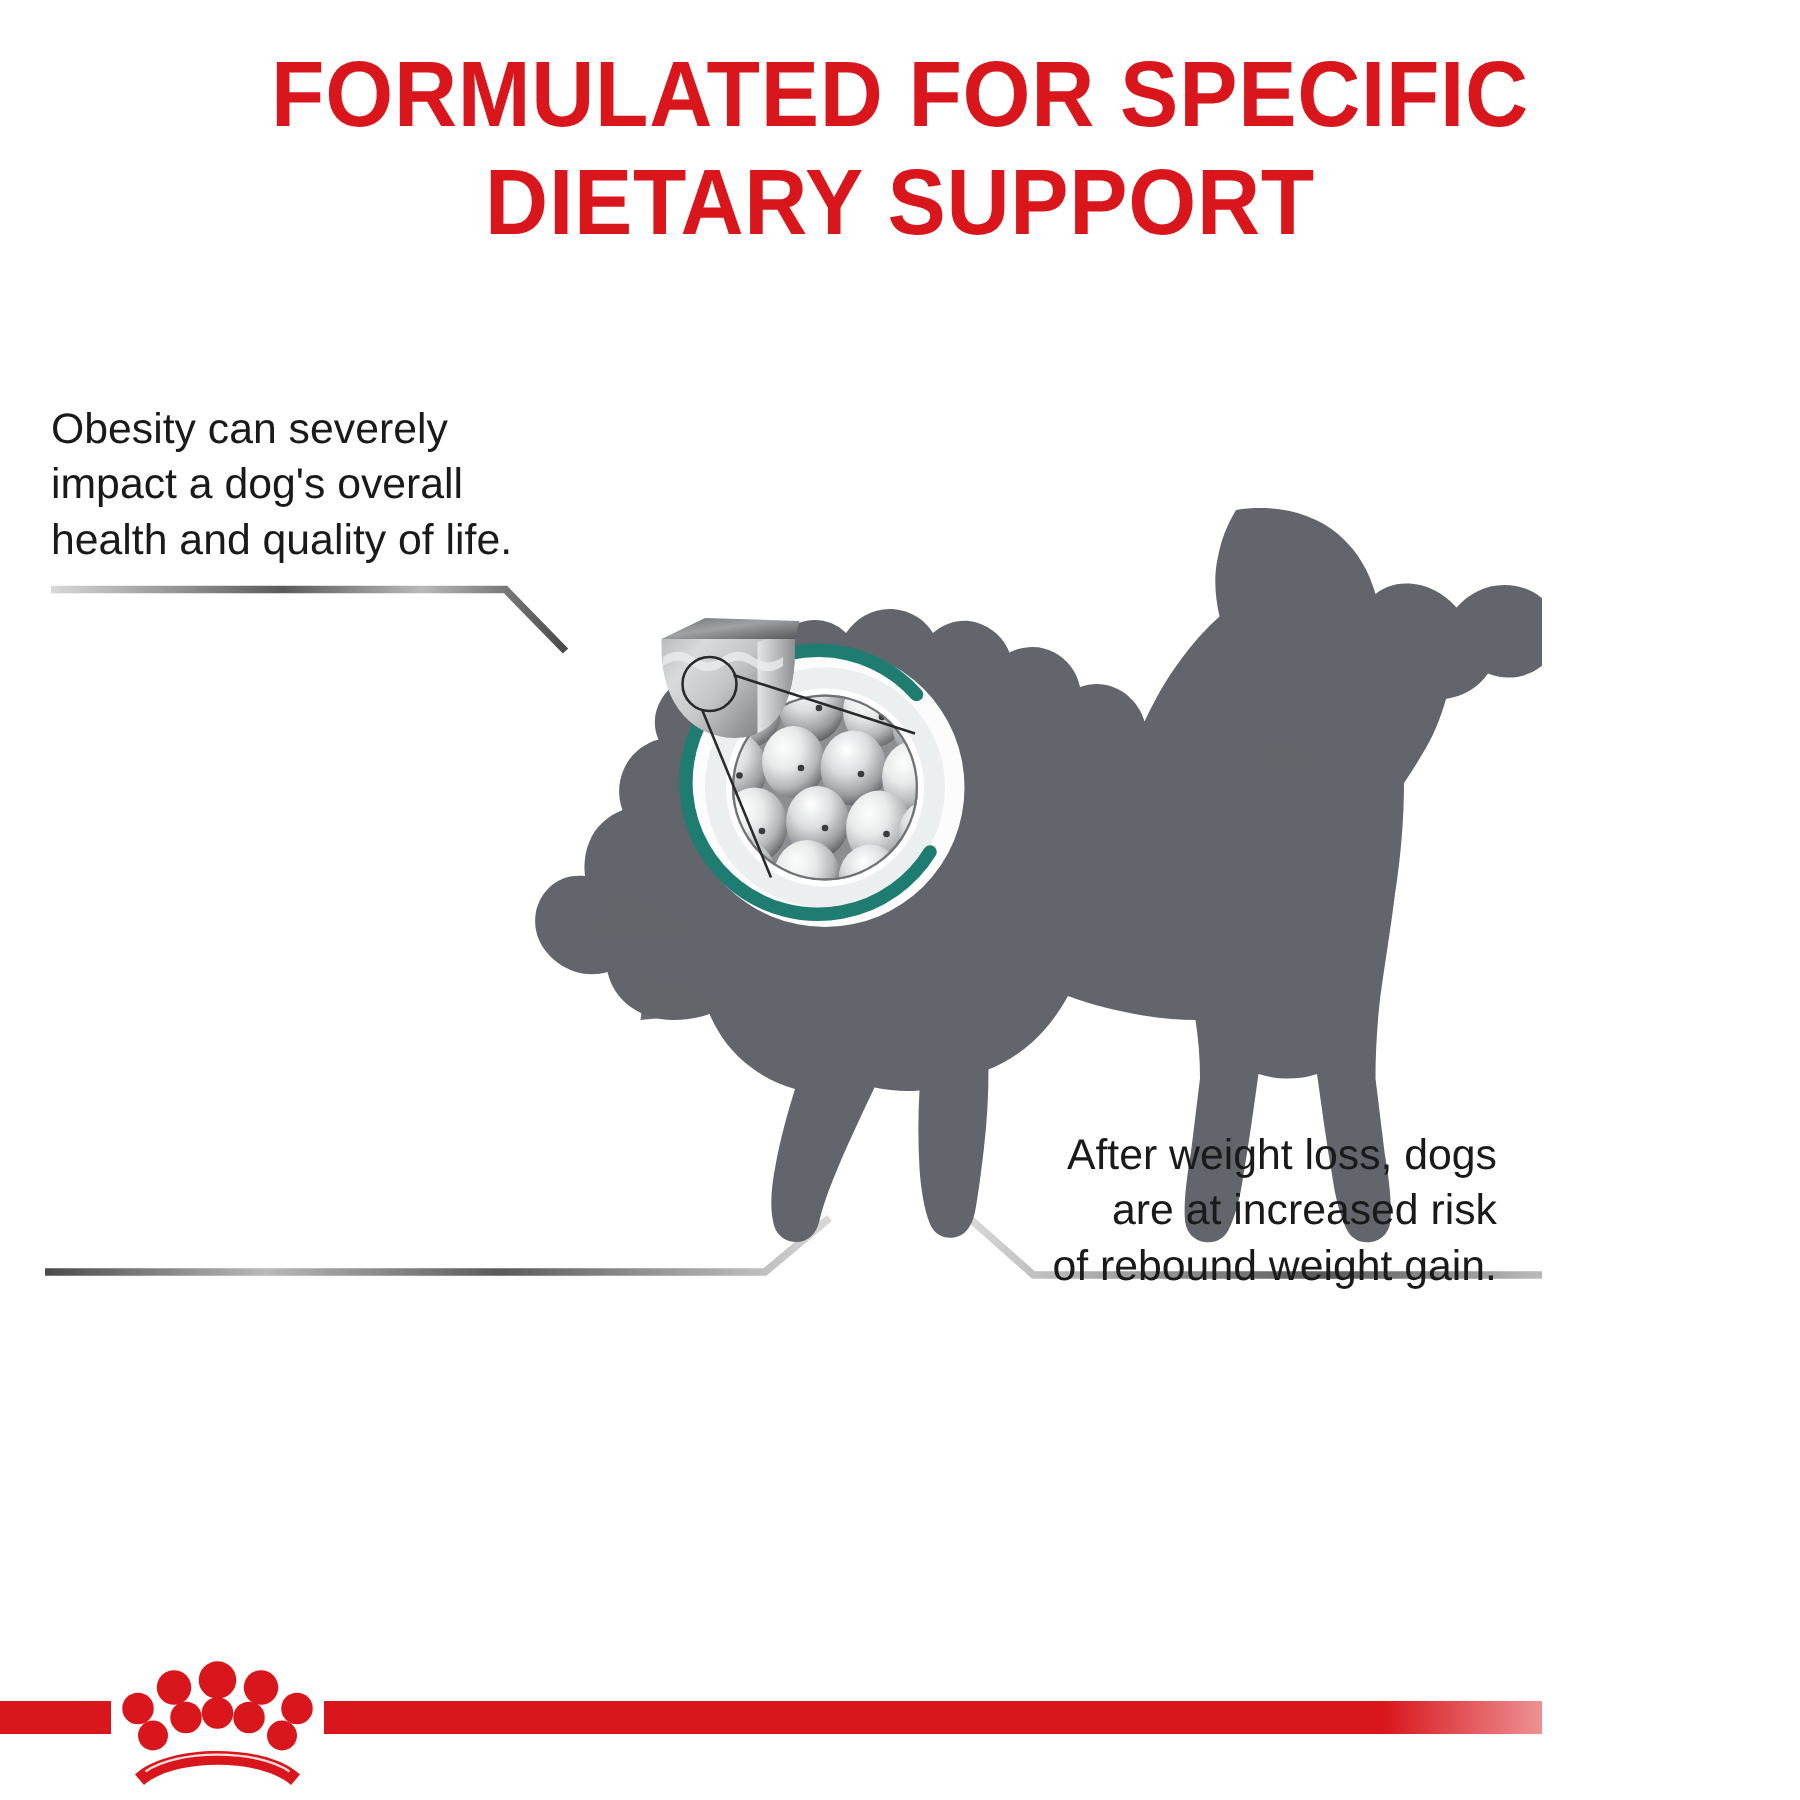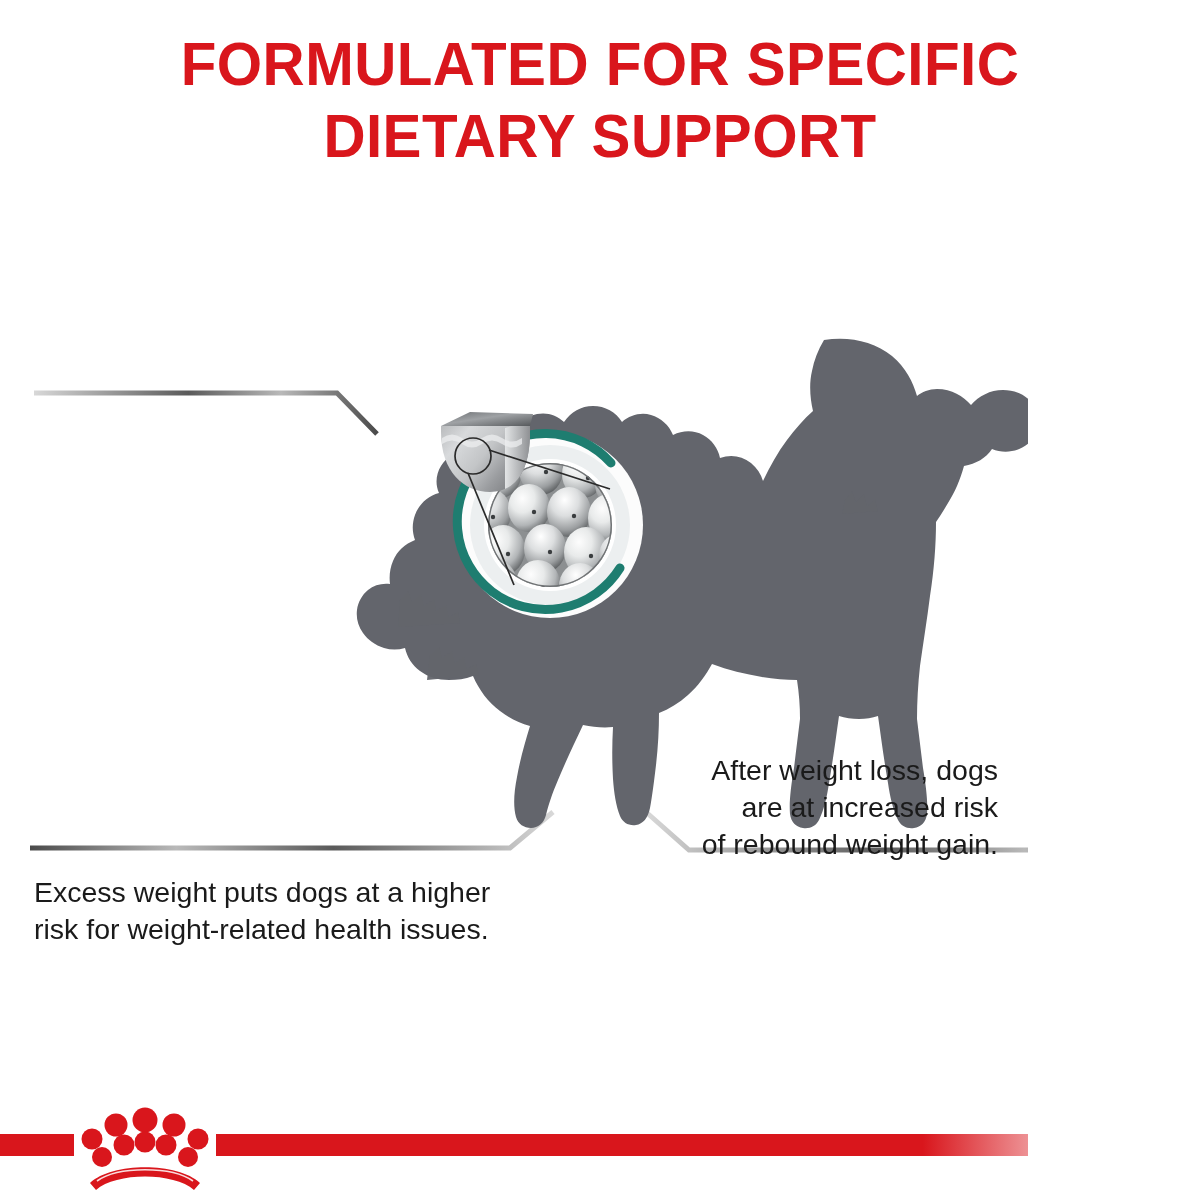--- a/index.html
+++ b/index.html
@@ -306,27 +306,28 @@
       <path d="M442,438 q10,-7 20,0 q10,7 20,0 q10,-7 20,0 q10,7 20,0 l0,6
                q-10,7 -20,0 q-10,-7 -20,0 q-10,7 -20,0 q-10,-7 -20,0 z" fill="#eceeef" opacity="0.75"></path>
 
       <circle cx="473" cy="456" r="18" fill="none" stroke="#2a2a2a" stroke-width="1.7"></circle>
 
       <path d="M489,450 L610,489" fill="none" stroke="#2a2a2a" stroke-width="1.7"></path>
       <path d="M468,473 L514,585" fill="none" stroke="#2a2a2a" stroke-width="1.7"></path>
     </g>
   </svg>
 
+  <div class="callout" id="callout-topleft">Obesity can severely
+impact a dog's overall
+health and quality of life.</div>
 
   <div class="callout" id="callout-right">After weight loss, dogs
 are at increased risk
 of rebound weight gain.</div>
 
-  <div class="callout" id="callout-bottomleft">Excess weight puts dogs at a higher
-risk for weight-related health issues.</div>
 
   <svg id="footer" viewBox="0 0 1200 100">
     <defs>
       <linearGradient id="rightBarFade" x1="0" y1="0" x2="1" y2="0">
         <stop offset="0%" stop-color="#D9161C"></stop>
         <stop offset="78%" stop-color="#D9161C"></stop>
         <stop offset="100%" stop-color="#D9161C" stop-opacity="0"></stop>
       </linearGradient>
       <linearGradient id="leftBarFade" x1="0" y1="0" x2="1" y2="0">
         <stop offset="0%" stop-color="#D9161C"></stop>

